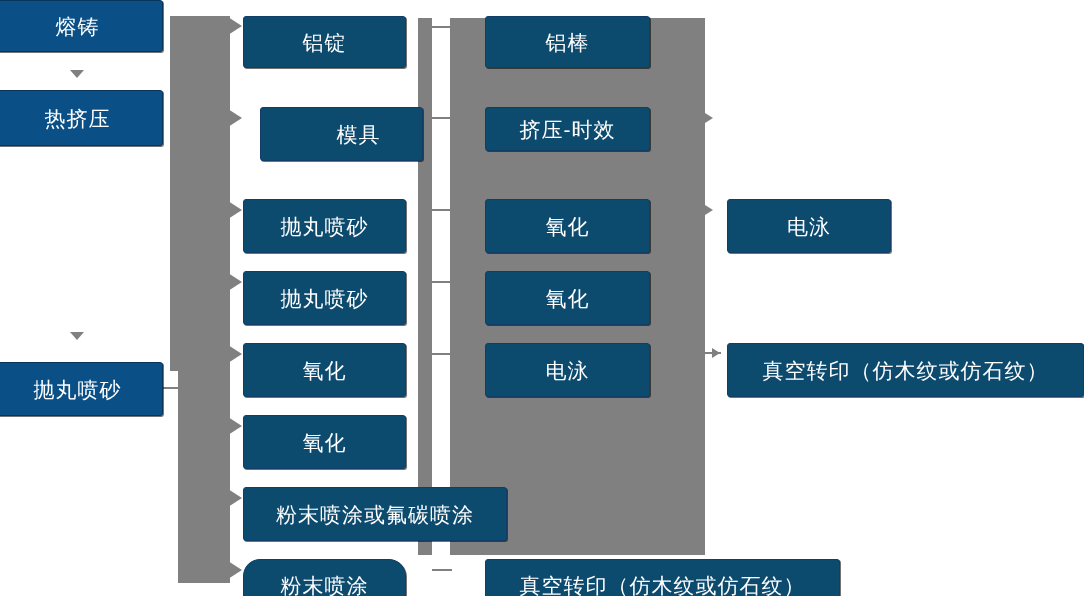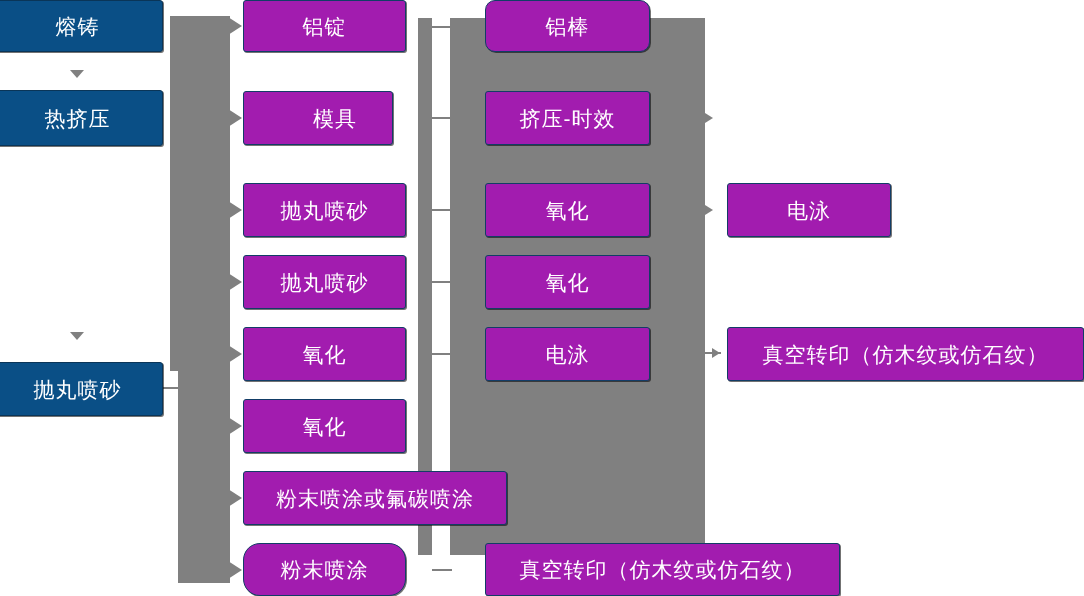--- a/index.html
+++ b/index.html
@@ -51,21 +51,21 @@
     border-radius:3px;
     border:1px solid #17385e;
     box-shadow:1px 1px 0 rgba(0,0,0,.55);
     font-size:21px;
     line-height:1;
     letter-spacing:1px;
     white-space:nowrap;
     user-select:none;
   }
   .node.dark{background:#0A4F86;border-color:#0a3558;}
-  .node.light{background:#a21caf;border-color:#123d66;}
+  .node.light{background:#0c4a6e;border-color:#123d66;margin-top:16px;}
   .node.wide-label{font-size:21px;}
 </style>
 </head>
 <body>
 
 <div id="canvas">
 
   <div class="gray" style="left:170px;top:16px;width:60px;height:355px;"></div>
   <div class="gray" style="left:178px;top:371px;width:52px;height:212px;"></div>
   <div class="gray" style="left:163px;top:387px;width:20px;height:2px;"></div>
@@ -103,21 +103,21 @@
   <div class="node dark" style="left:-8px;top:90px;width:171px;height:56px;">
     <span>热挤压</span>
   </div>
   <div class="node dark" style="left:-8px;top:362px;width:171px;height:54px;">
     <span>抛丸喷砂</span>
   </div>
 
   <div class="node light" style="left:243px;top:0px;width:163px;height:52px;">
     <span>铝锭</span>
   </div>
-  <div class="node light" style="left:243px;top:91px;width:150px;height:54px;padding-left:34px;">
+  <div class="node light" style="left:260px;top:91px;width:163px;height:54px;padding-left:34px;">
     <span>模具</span>
   </div>
   <div class="node light" style="left:243px;top:183px;width:163px;height:54px;">
     <span>抛丸喷砂</span>
   </div>
   <div class="node light" style="left:243px;top:255px;width:163px;height:54px;">
     <span>抛丸喷砂</span>
   </div>
   <div class="node light" style="left:243px;top:327px;width:163px;height:54px;">
     <span>氧化</span>
@@ -125,24 +125,24 @@
   <div class="node light" style="left:243px;top:399px;width:163px;height:54px;">
     <span>氧化</span>
   </div>
   <div class="node light wide-label" style="left:243px;top:471px;width:264px;height:54px;justify-content:center;">
     <span>粉末喷涂或氟碳喷涂</span>
   </div>
   <div class="node light" style="left:243px;top:543px;width:163px;height:53px;border-radius:17px;">
     <span>粉末喷涂</span>
   </div>
 
-  <div class="node light" style="left:485px;top:0px;width:165px;height:52px;border-radius:10px;">
+  <div class="node light" style="left:485px;top:0px;width:165px;height:52px;">
     <span>铝棒</span>
   </div>
-  <div class="node light" style="left:485px;top:91px;width:165px;height:54px;">
+  <div class="node light" style="left:485px;top:91px;width:165px;height:44px;">
     <span>挤压-时效</span>
   </div>
   <div class="node light" style="left:485px;top:183px;width:165px;height:54px;">
     <span>氧化</span>
   </div>
   <div class="node light" style="left:485px;top:255px;width:165px;height:54px;">
     <span>氧化</span>
   </div>
   <div class="node light" style="left:485px;top:327px;width:165px;height:54px;">
     <span>电泳</span>

